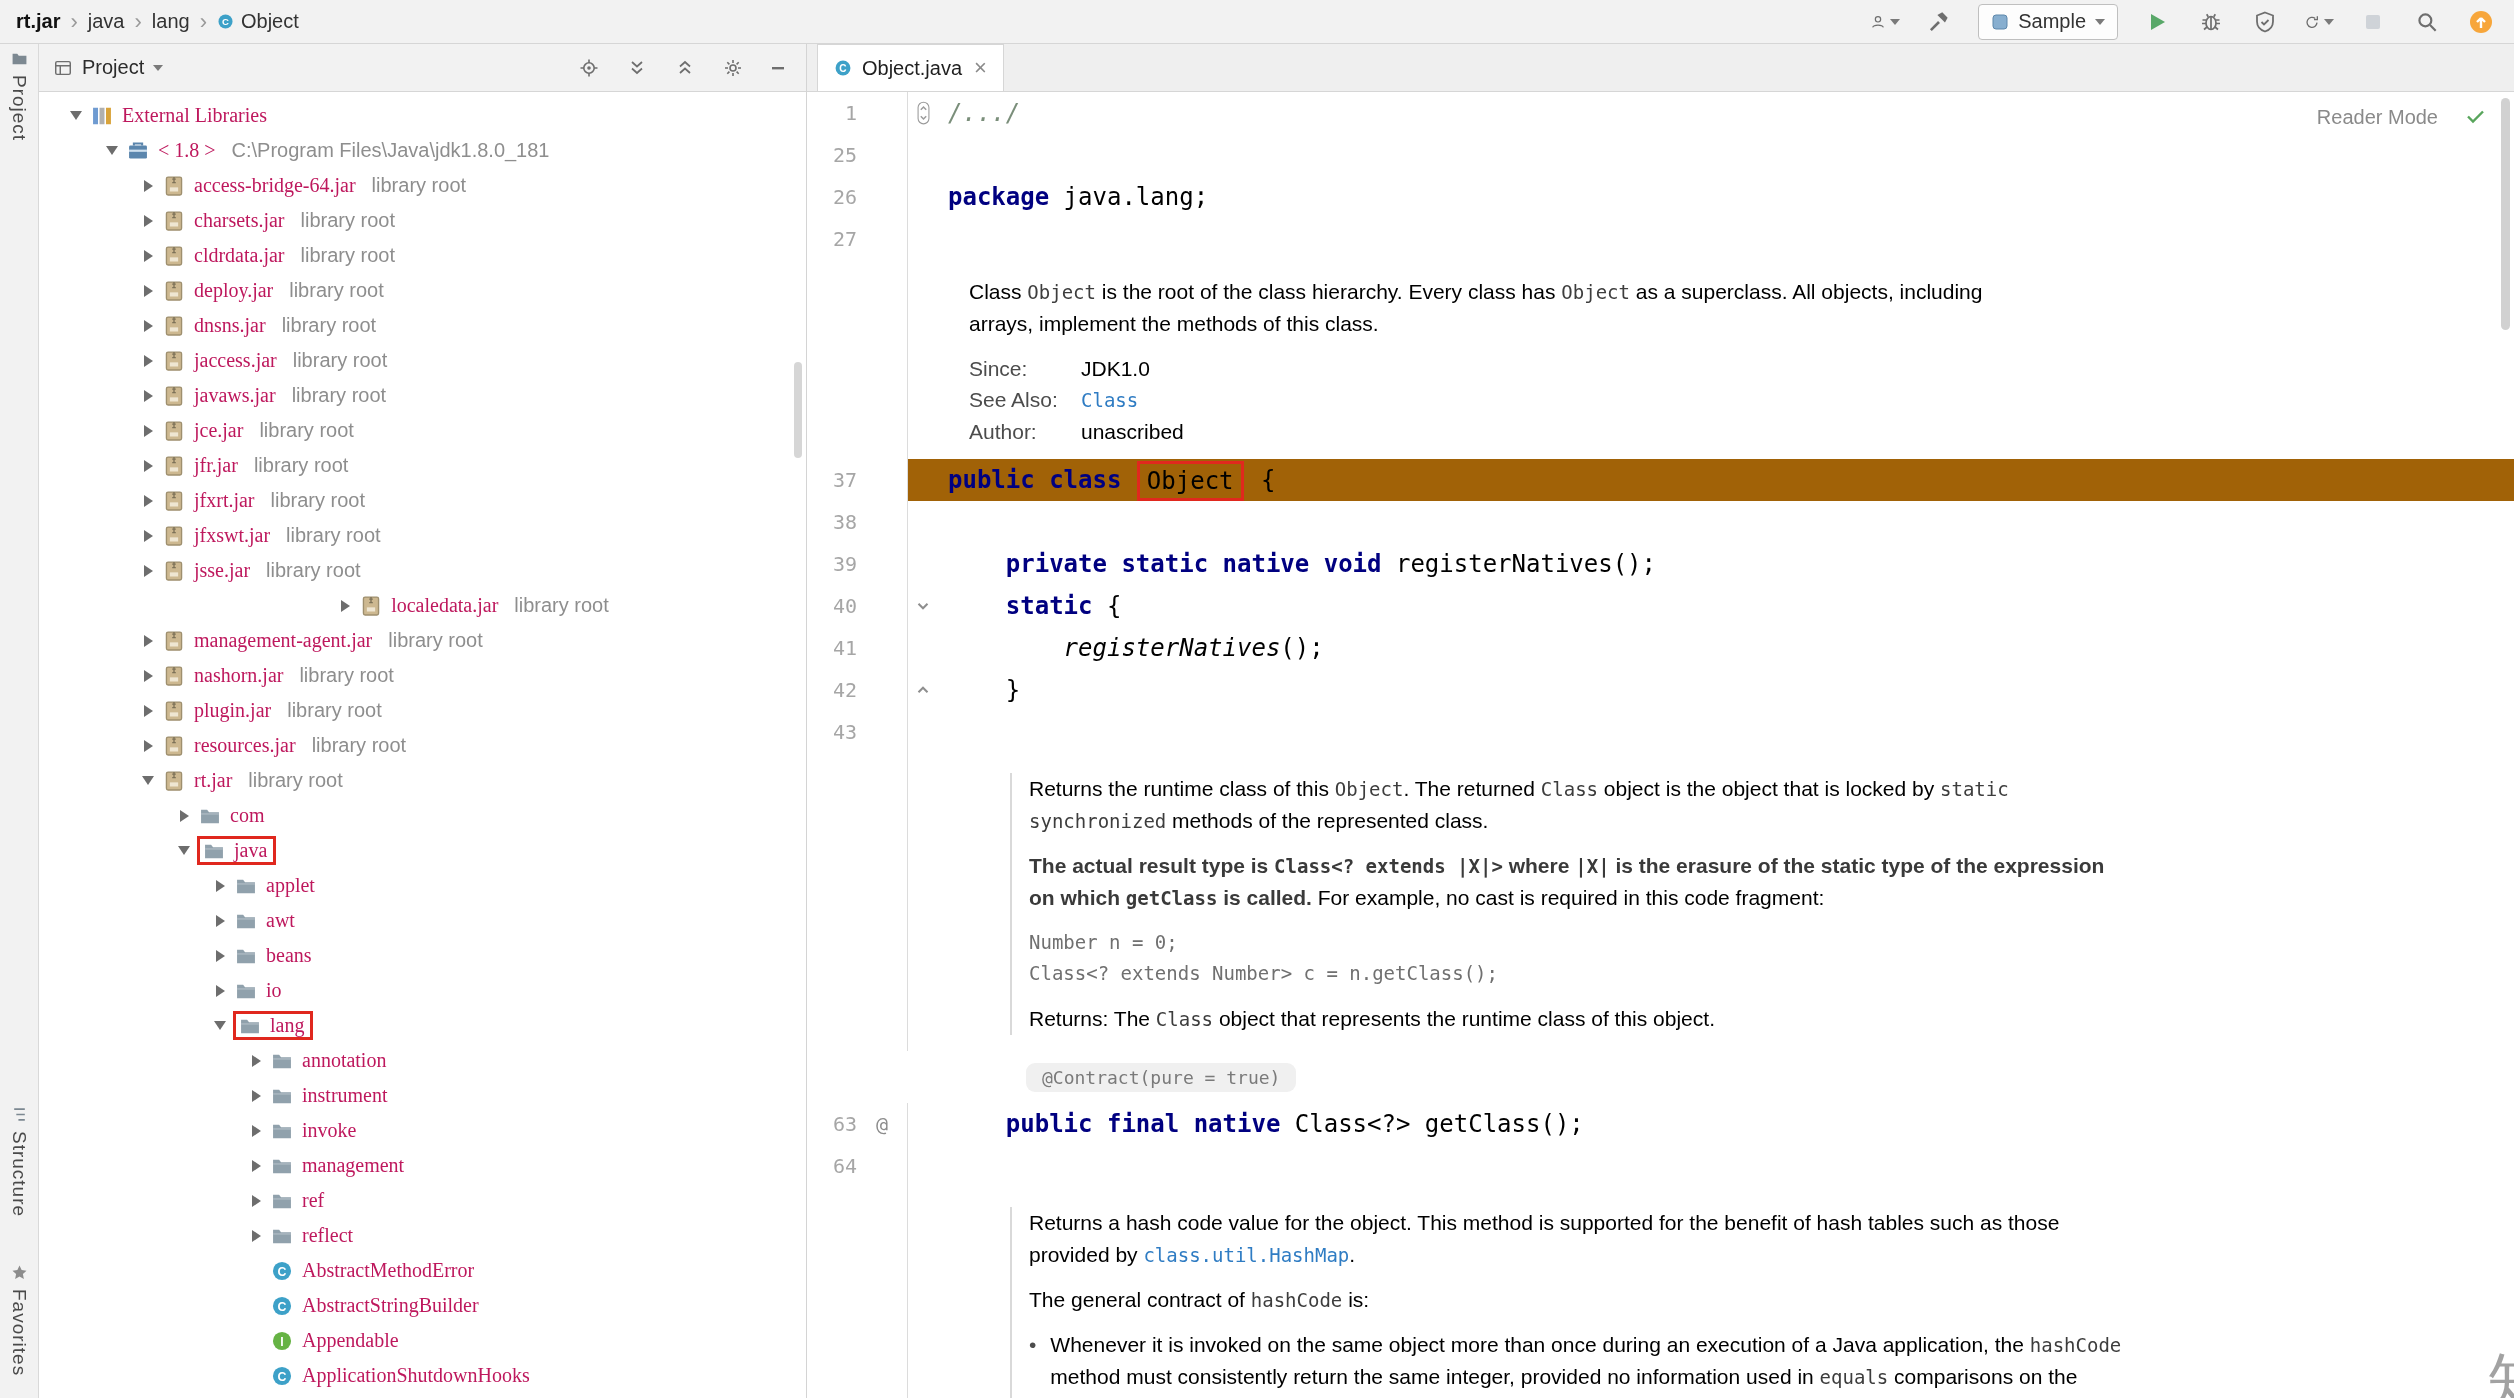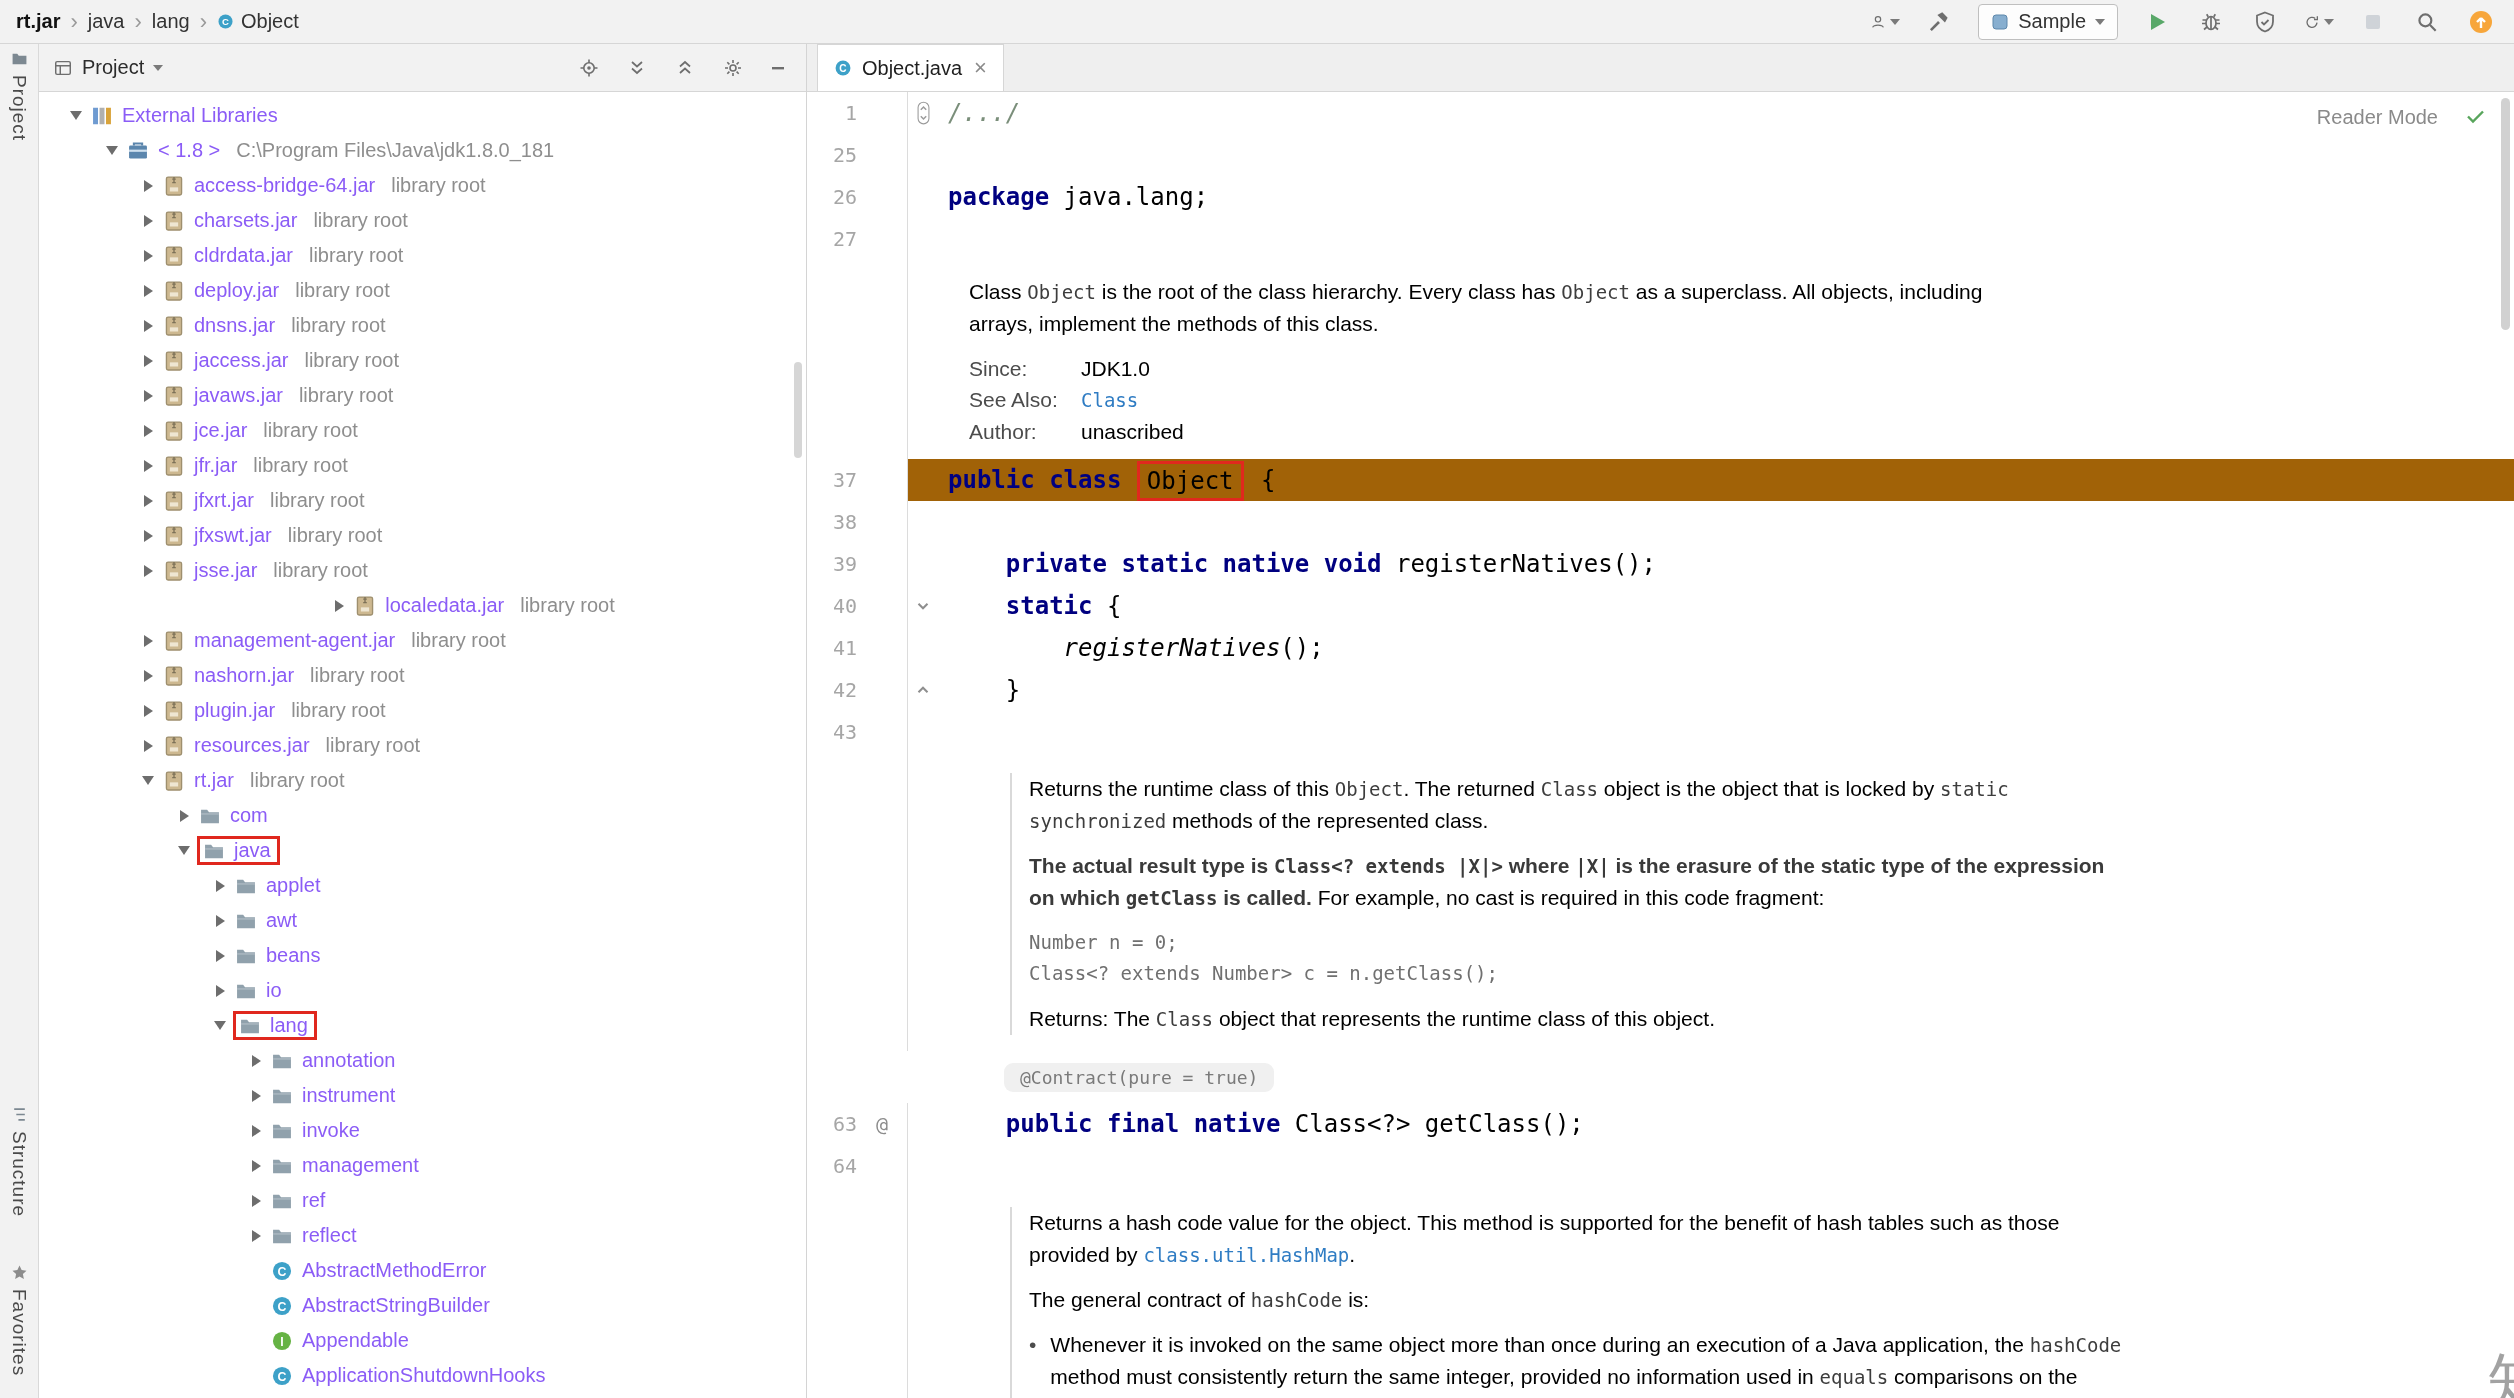--- a/index.html
+++ b/index.html
@@ -54,21 +54,21 @@
   .ph-actions .pbi{cursor:pointer;display:flex;align-items:center;}
   .tree{flex:1;overflow:hidden;padding-top:6px;font-size:20px;white-space:nowrap;}
   .tree-row{height:35px;display:flex;align-items:center;cursor:pointer;}
   .tree-arrow{width:26px;flex:0 0 auto;display:inline-flex;justify-content:center;align-items:center;}
   .tree-arrow.right::before{content:"";border-left:9px solid #6d6d6d;border-top:6px solid transparent;border-bottom:6px solid transparent;}
   .tree-arrow.down::before{content:"";border-top:9px solid #6d6d6d;border-left:6px solid transparent;border-right:6px solid transparent;}
   .tree-node{display:inline-flex;align-items:center;gap:9px;padding:1px 6px 1px 2px;}
   .tree-node.red-box{border:3px solid #e0281e;padding:0 6px 0 3px;}
   .tree-icon{display:inline-flex;}
   .tree-icon svg{display:block;}
-  .tree-label{color:#8b5cf6;}
+  .tree-label{color:#be185d;font-family:Liberation Serif, serif;}
   .tree-suffix{color:#8e8e8e;margin-left:10px;}
   .panel-scrollbar{position:absolute;right:4px;top:318px;width:8px;height:96px;border-radius:4px;background:rgba(0,0,0,.16);}
 
   
   .editor{flex:1;display:flex;flex-direction:column;min-width:0;}
   .tabbar{
     height:48px;flex:0 0 auto;background:#efefef;border-bottom:1px solid #d6d6d6;
     display:flex;align-items:stretch;padding-left:10px;box-sizing:border-box;
   }
   .tab{
@@ -109,21 +109,21 @@
   .d-code{font-family:"DejaVu Sans Mono","Liberation Mono",monospace;font-size:19px;color:#3d3d3d;}
   .d-link{font-family:"DejaVu Sans Mono","Liberation Mono",monospace;font-size:19px;color:#2f7cc3;cursor:pointer;}
   .d-b{font-weight:bold;color:#3a3a3a;}
   .d-bcode{font-family:"DejaVu Sans Mono","Liberation Mono",monospace;font-size:19px;font-weight:bold;color:#3a3a3a;}
   .doc-field{display:flex;line-height:31px;}
   .doc-field .df-label{width:112px;flex:0 0 auto;}
   .doc-codeblock{font-family:"DejaVu Sans Mono","Liberation Mono",monospace;font-size:19px;line-height:31px;color:#707070;margin:2px 0 14px 0;white-space:pre;}
   .doc-bullet{display:flex;gap:14px;margin-top:2px;}
   .bullet-dot{flex:0 0 auto;}
   .chip{
-    display:inline-block;margin-left:56px;padding:4px 16px;border-radius:9px;
+    display:inline-block;margin-left:78px;padding:4px 16px;border-radius:9px;
     background:#f0f0f0;color:#7a7a7a;font-size:18px;
     font-family:"DejaVu Sans Mono","Liberation Mono",monospace;
     text-align:center;
   }
 
   .watermark{
     position:absolute;left:1680px;top:1248px;z-index:9;white-space:nowrap;
     font-size:62px;color:rgba(95,95,95,.58);letter-spacing:2px;pointer-events:none;
   }
 </style>

